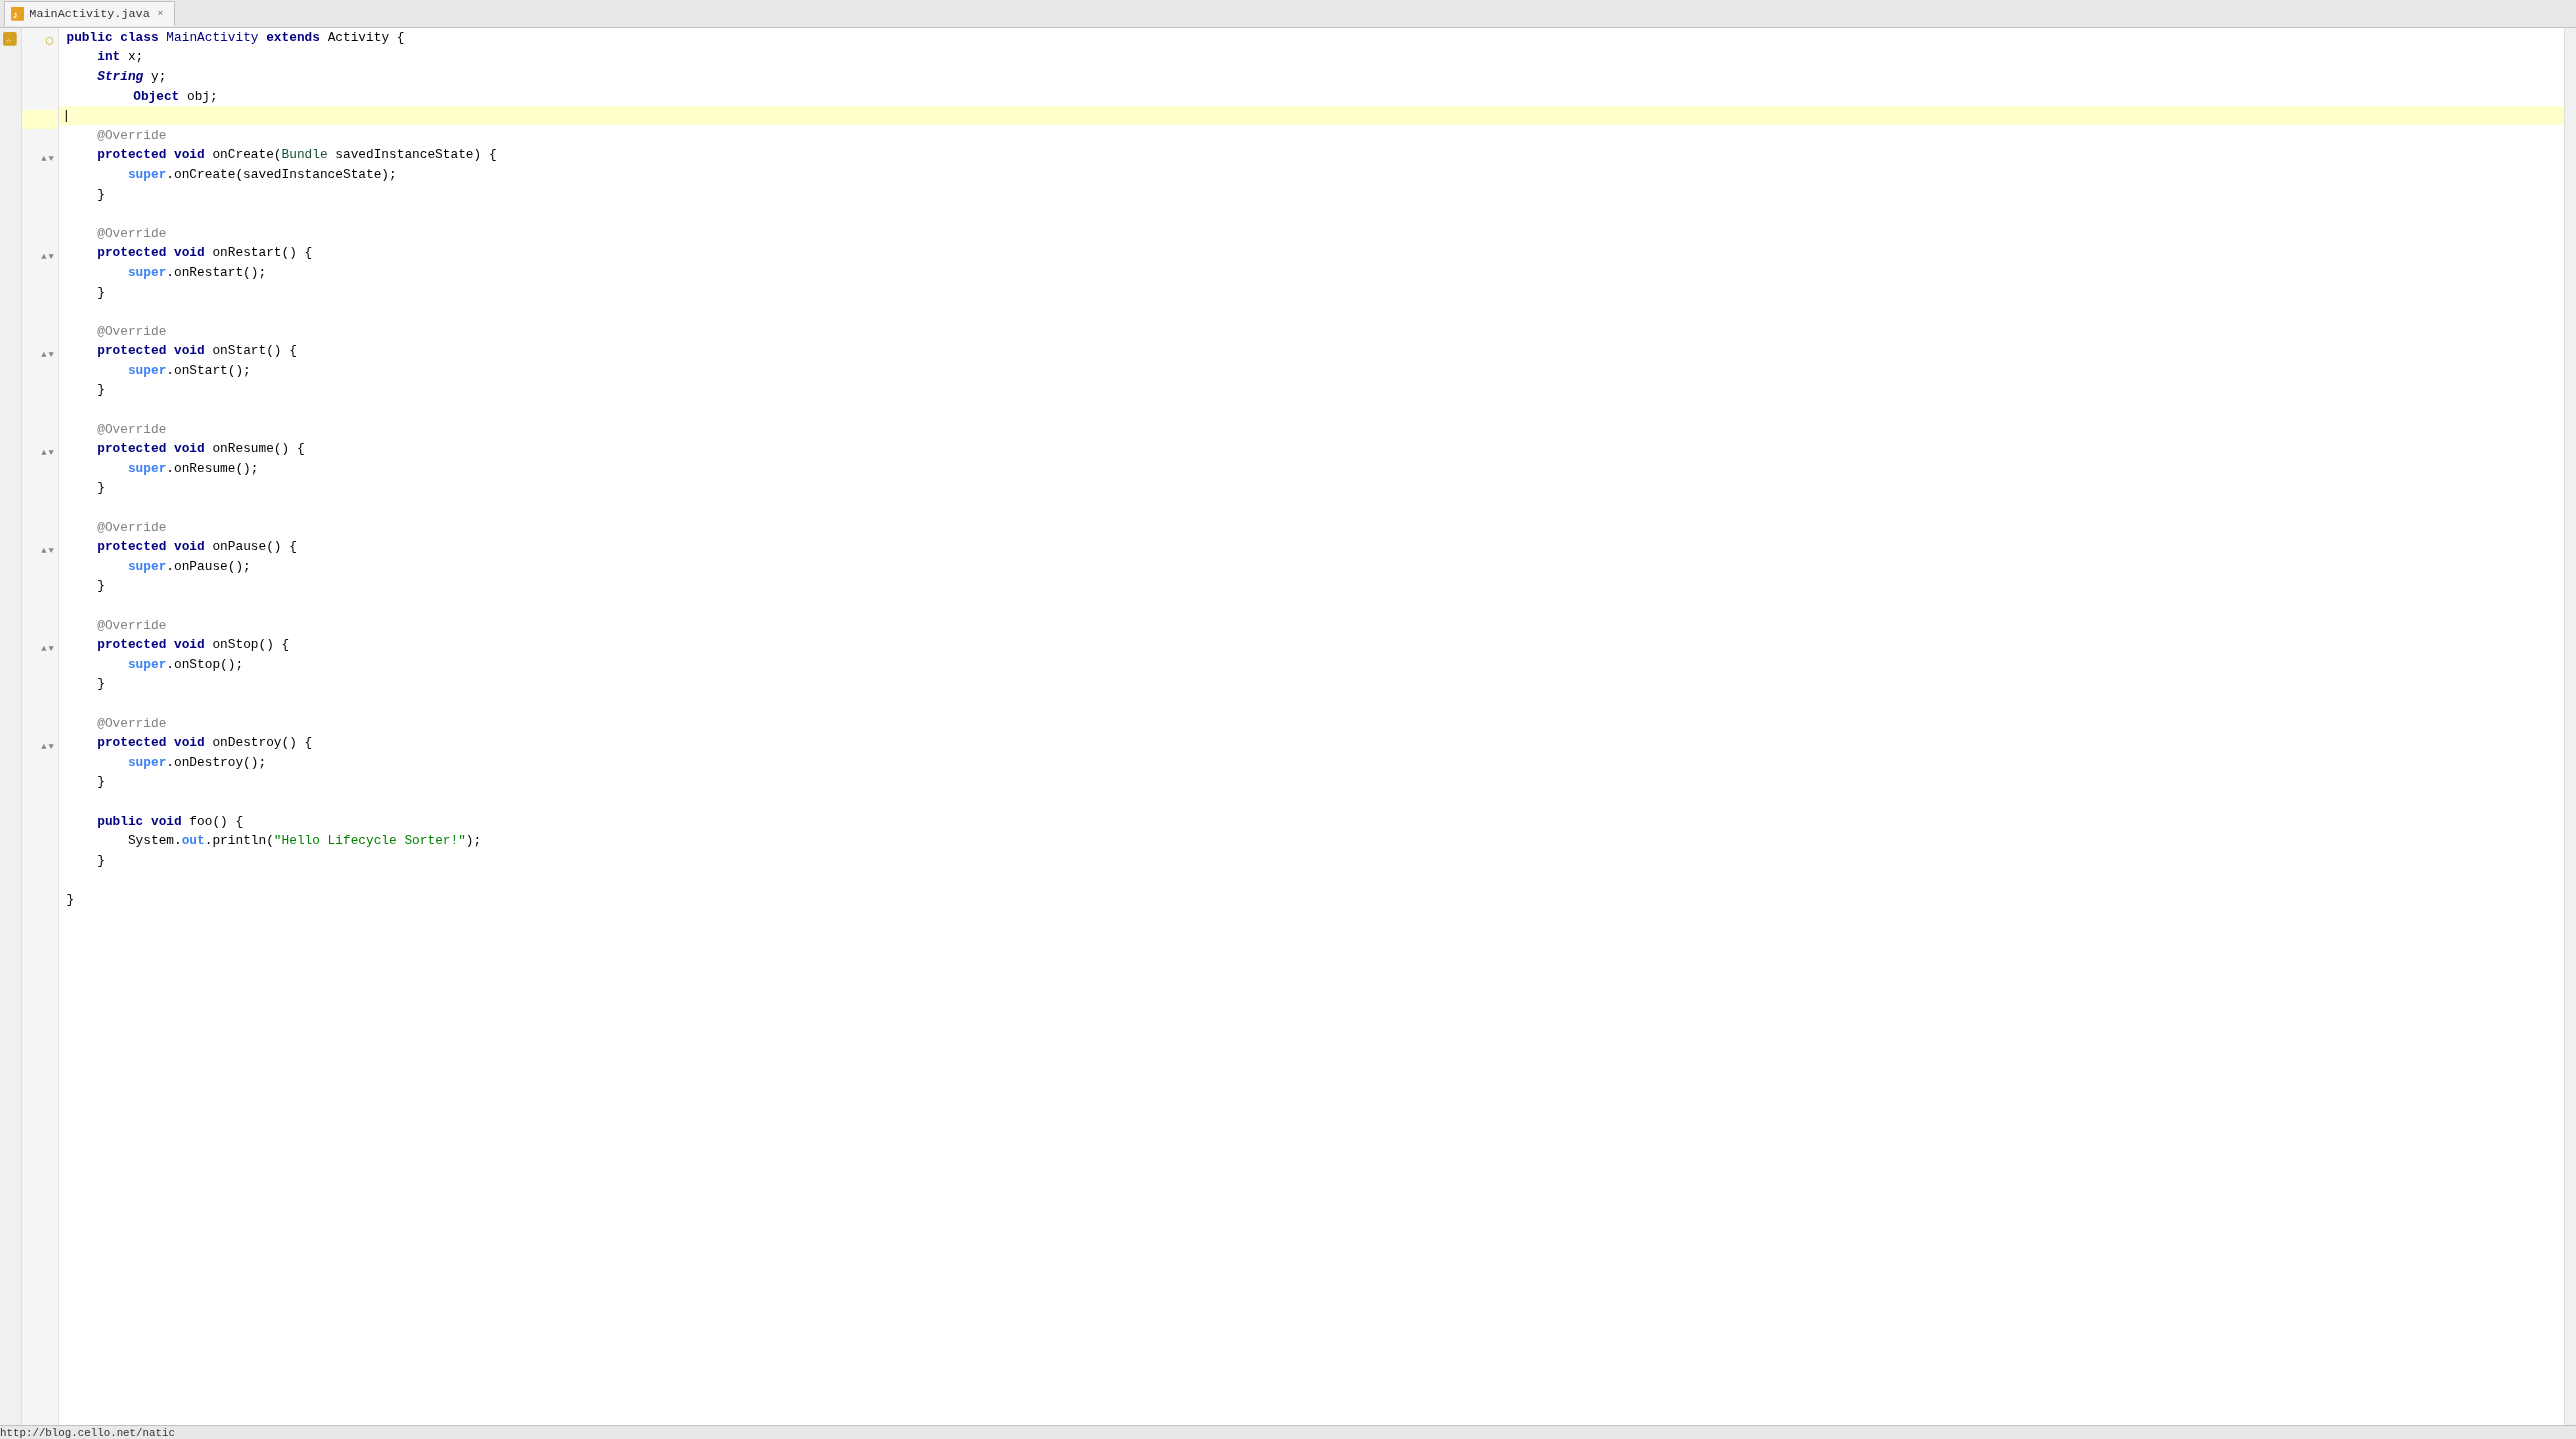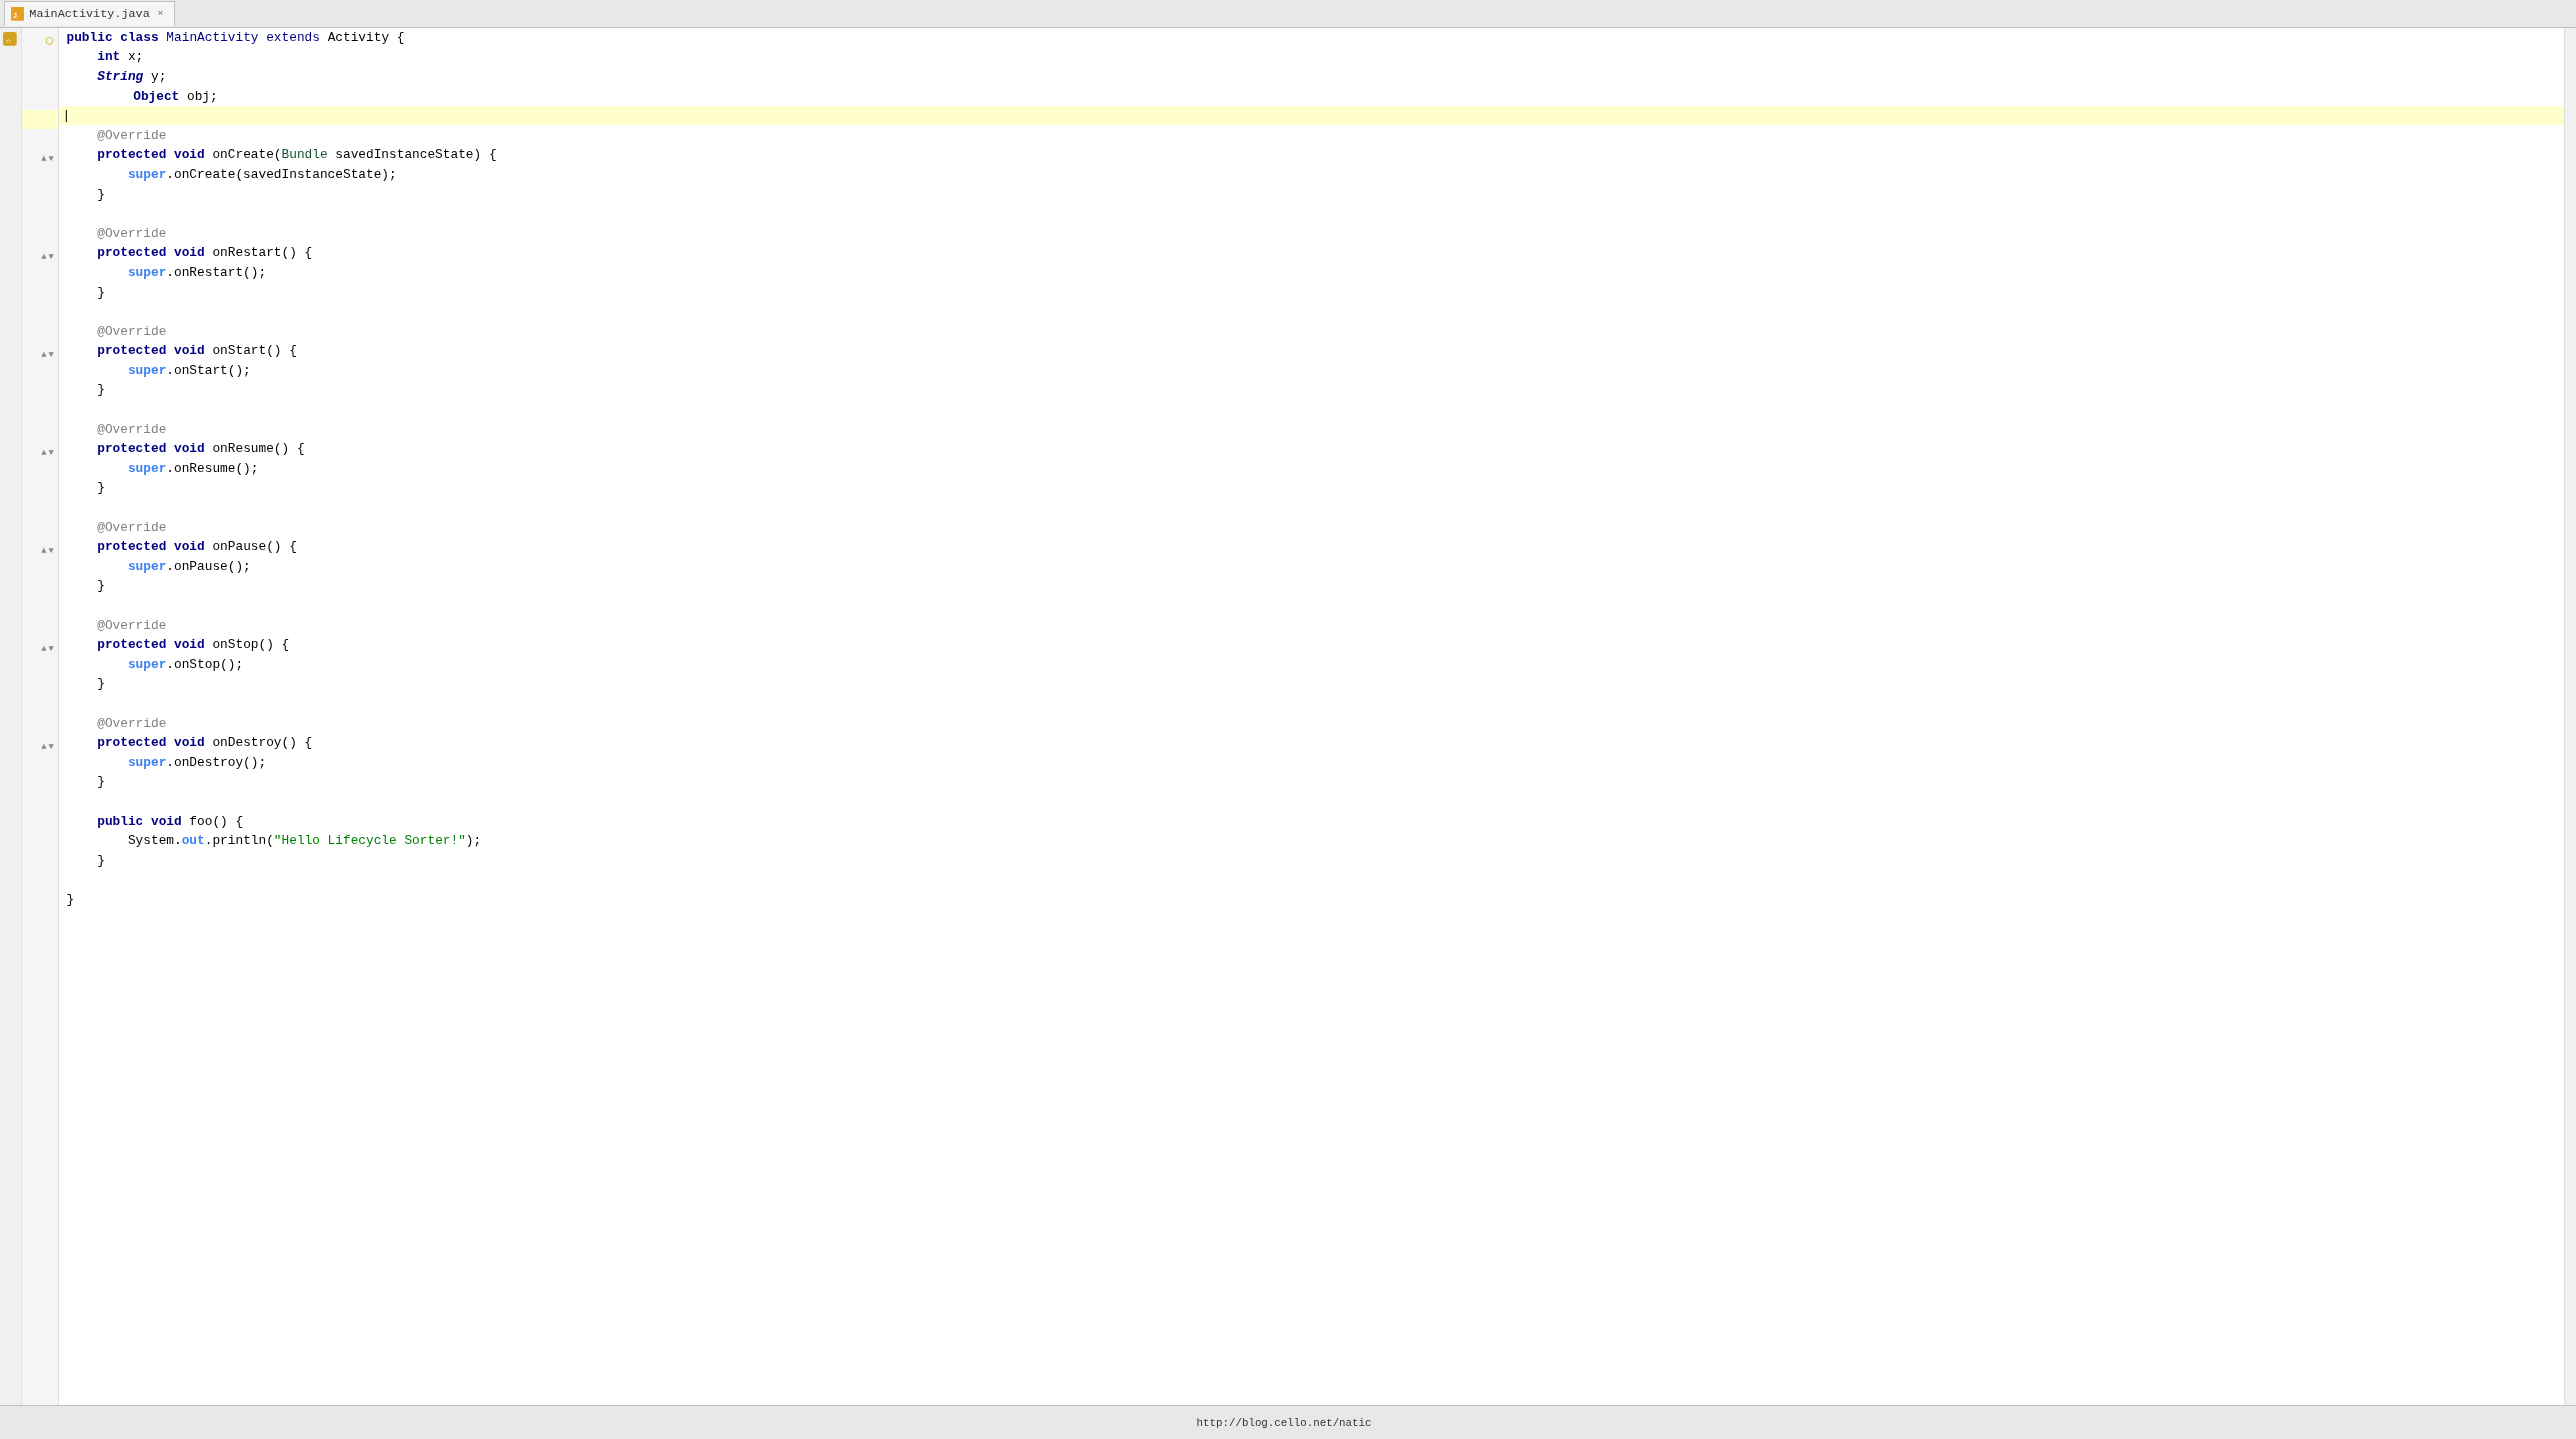--- a/index.html
+++ b/index.html
@@ -127,46 +127,46 @@
     }
 
     @keyframes blink {
       0%, 50% { opacity: 1; }
       51%, 100% { opacity: 0; }
     }
 
     
     .kw-public { color: #000080; font-weight: bold; }
     .kw-class { color: #000080; font-weight: bold; }
-    .kw-extends { color: #000080; font-weight: normal; }
+    .kw-extends { color: #000080; font-weight: bold; }
     .kw-protected { color: #000080; font-weight: bold; }
     .kw-void { color: #000080; font-weight: bold; }
     .kw-super { color: #3b82f6; font-weight: bold; }
     .kw-int { color: #000080; font-weight: bold; }
     .kw-string { color: #000080; font-weight: bold; font-style: italic; }
     .kw-object { color: #000080; font-weight: bold; margin-left: 36px; }
     .annotation { color: #808080; }
     .classname { color: #000080; }
     .string-literal { color: #008000; }
     .plain { color: #000000; }
     .param-type { color: #14532d; font-weight: normal; }
 
     .right-gutter {
       width: 11.8px;
       background: #f0f0f0;
       border-left: 1px solid #e0e0e0;
     }
 
     .status-bar {
-      height: 35px;
+      height: 15px;
       background: #e8e8e8;
       border-top: 1px solid #c0c0c0;
       display: flex;
       align-items: center;
-      justify-content: center;
+      justify-content: flex-start;
       padding-right: 7.9px;
       font-size: 10.8px;
       color: #333;
     }
 
     .left-sidebar {
       width: 21.6px;
       background: #f0f0f0;
       border-right: 1px solid #e0e0e0;
       display: flex;

